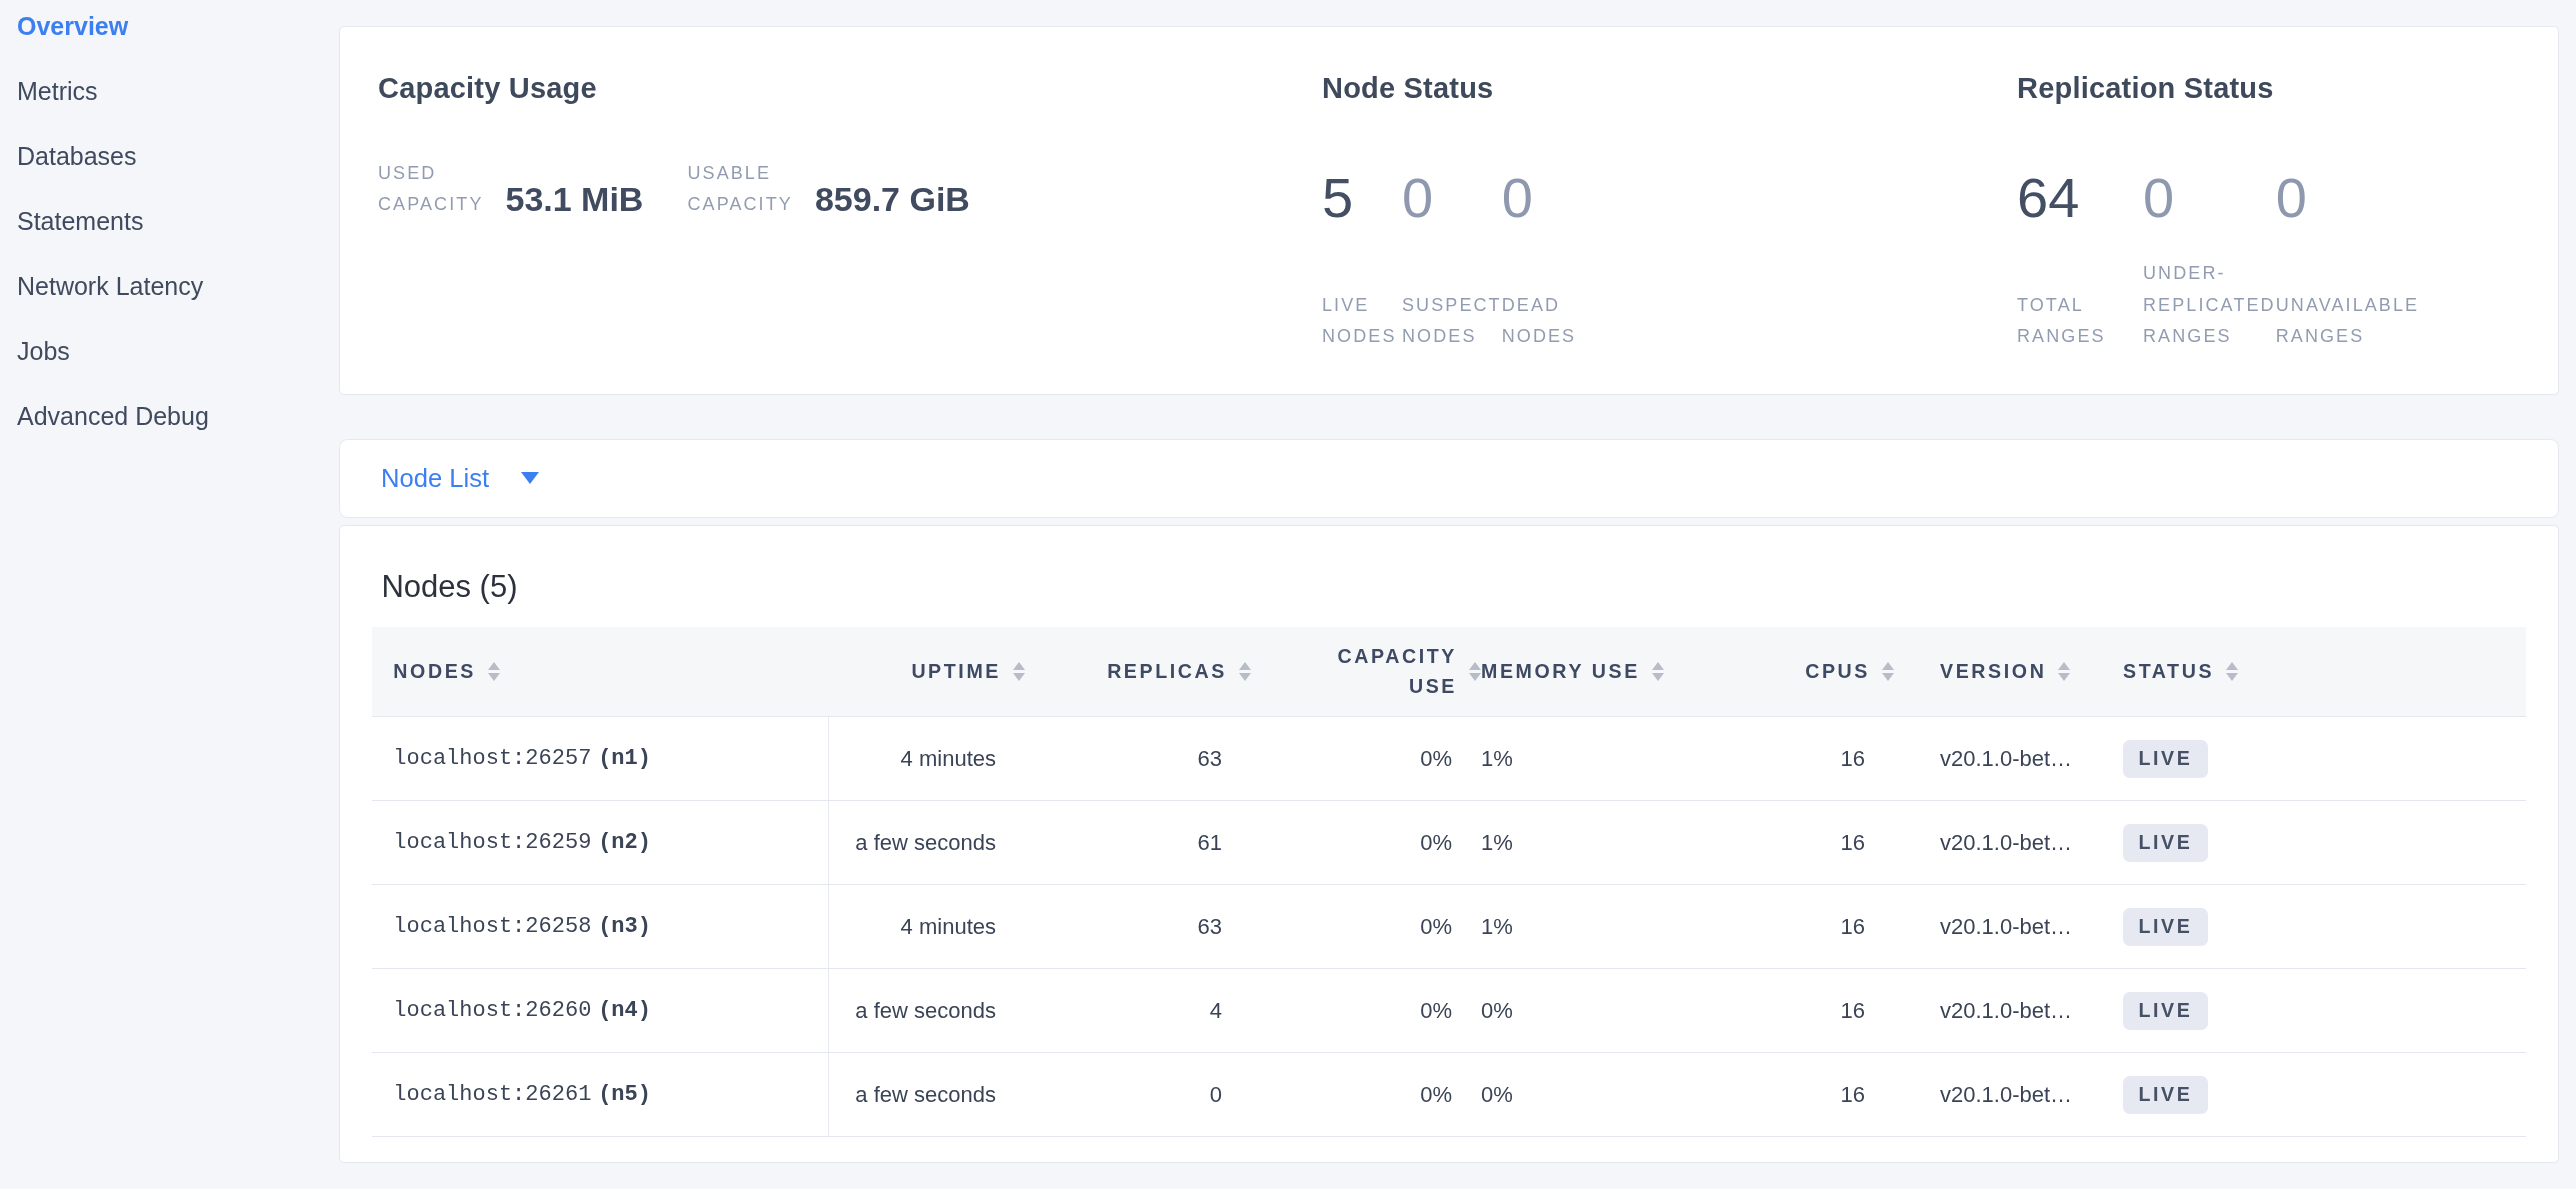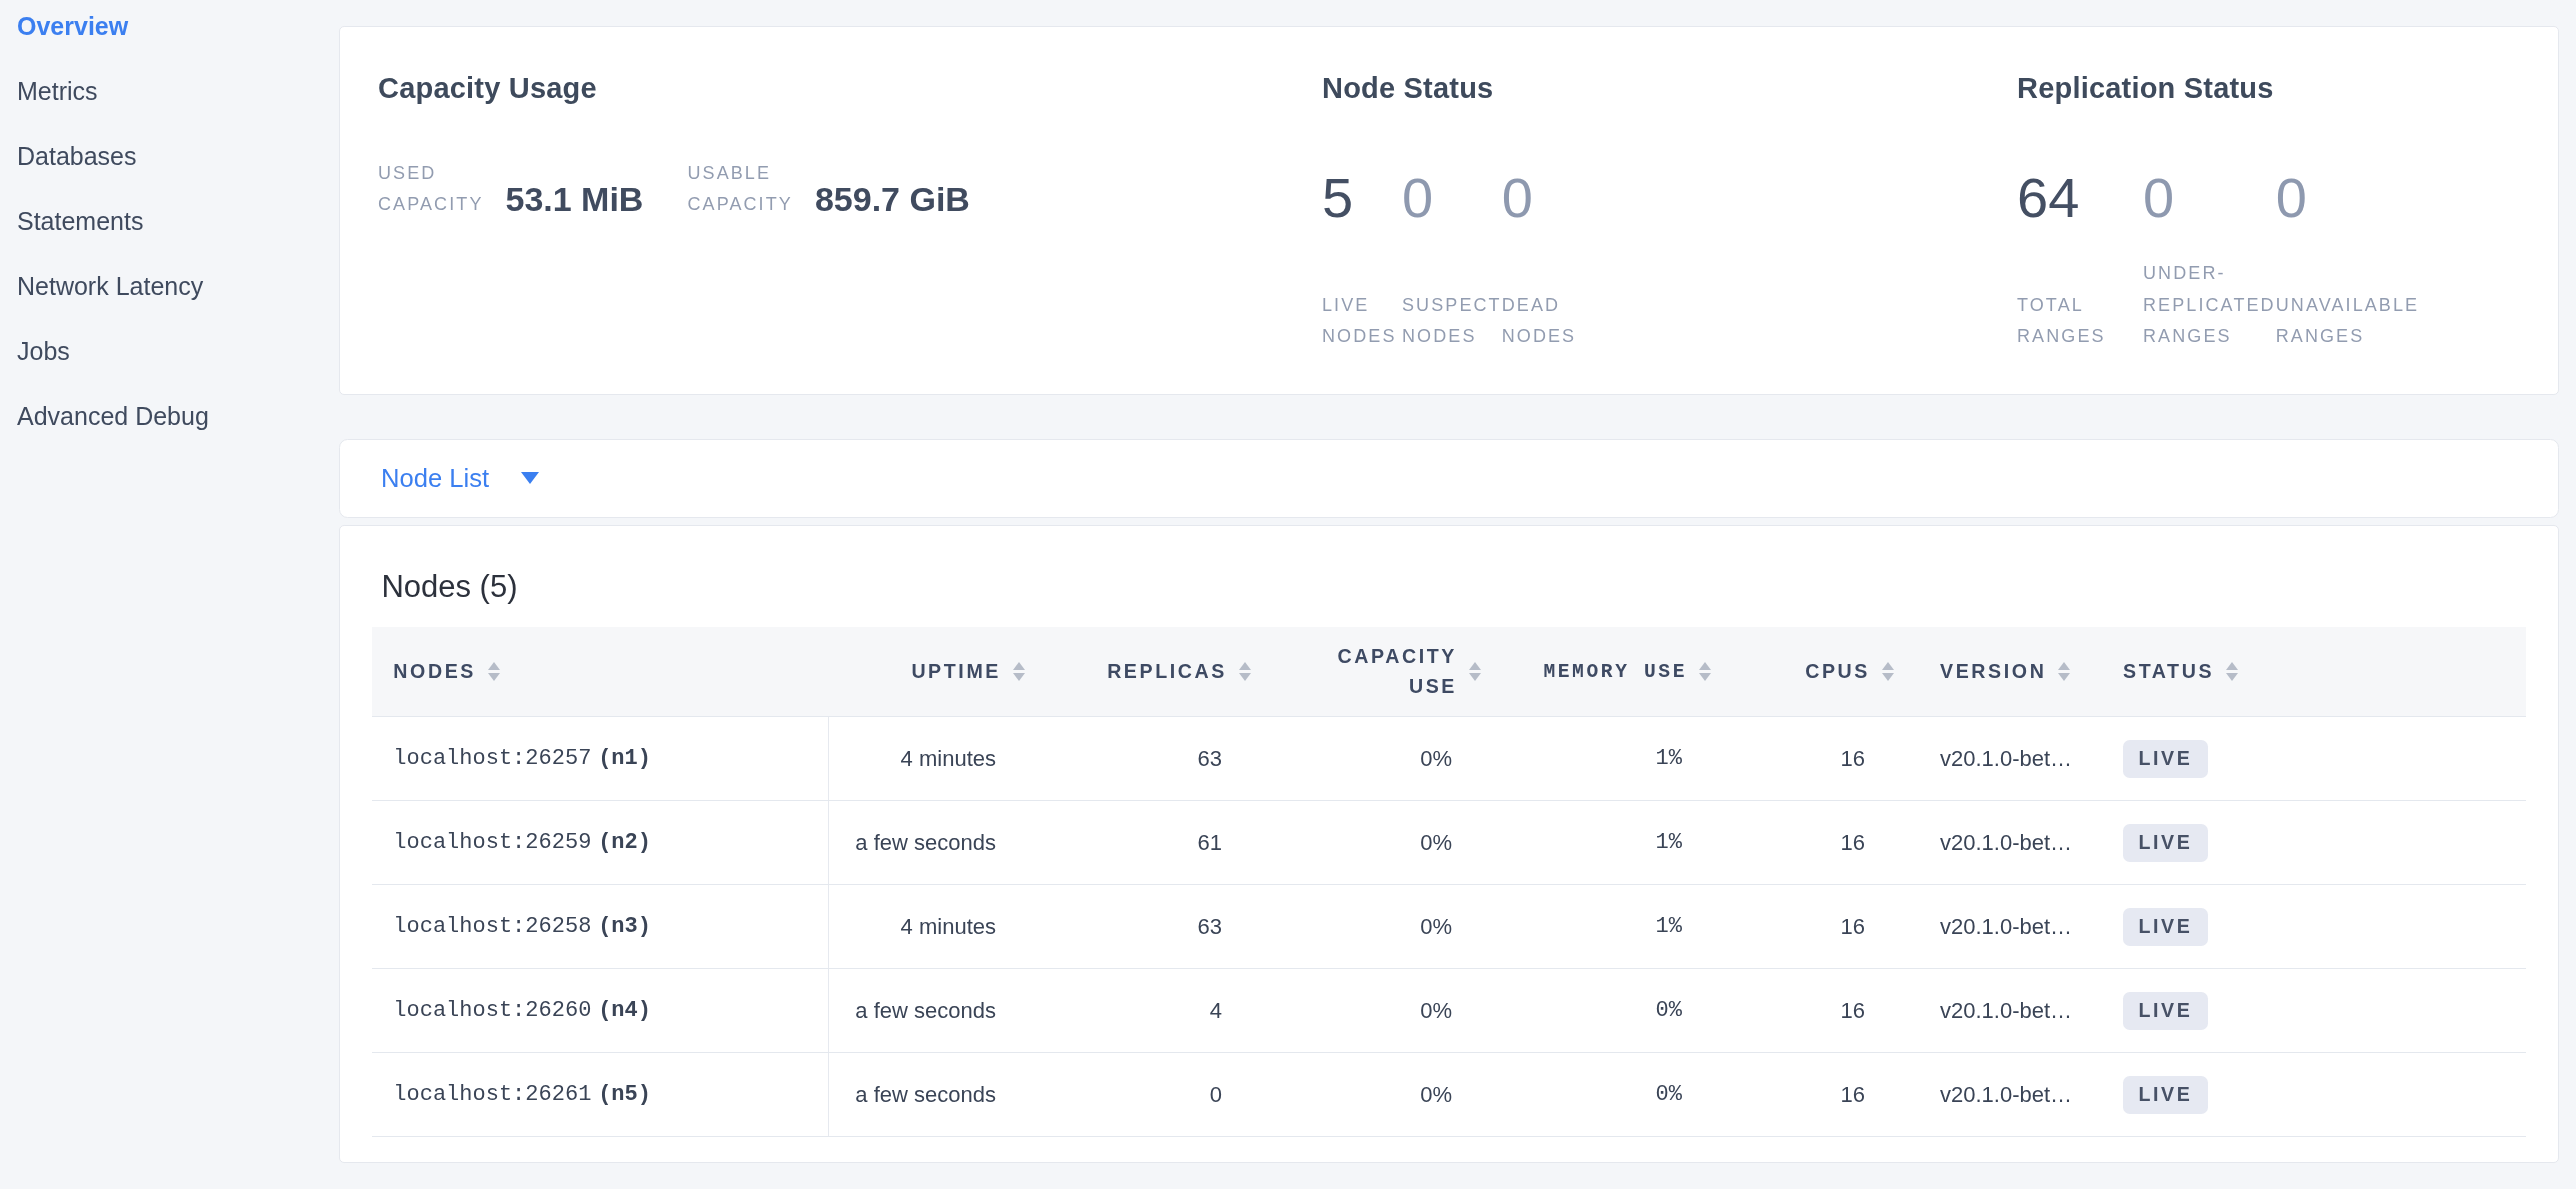--- a/index.html
+++ b/index.html
@@ -102,21 +102,21 @@
     display: flex; align-items: center; height: 84px;
     border-bottom: 1.7px solid #e4e8ee;
     font-size: 22px; color: #3a4456;
   }
   .th, .td { display: flex; align-items: center; }
   .c-nodes   { width: 457px; padding-left: 21.3px; }
   .td.c-nodes { border-right: 1.7px solid #e6e9ef; align-self: stretch; font-family: Liberation Mono, monospace; }
   .c-uptime  { width: 196px; justify-content: flex-end; }
   .c-replicas{ width: 226px; justify-content: flex-end; }
   .c-capacity{ width: 230px; justify-content: flex-end; }
-  .c-memory  { width: 230px; justify-content: flex-end; font-family: Liberation Mono, monospace; }
+  .c-memory  { width: 230px; justify-content: flex-start; }
   .c-cpus    { width: 183px; justify-content: flex-end; }
   .c-version { width: 183px; padding-left: 46px; justify-content: flex-start; }
   .c-status  { flex: 1; padding-left: 46px; justify-content: flex-start; }
   .td.c-uptime, .td.c-replicas, .td.c-capacity, .td.c-memory, .td.c-cpus { padding-right: 29px; }
 
   .th .hlabel { text-align: right; }
   .th.c-nodes .hlabel, .th.c-version .hlabel, .th.c-status .hlabel { text-align: left; }
   .th.c-capacity .hlabel { max-width: 128px; line-height: 1.5; }
 
   .sort-icon { display: inline-flex; flex-direction: column; align-items: center; margin-left: 12px; cursor: pointer; }

